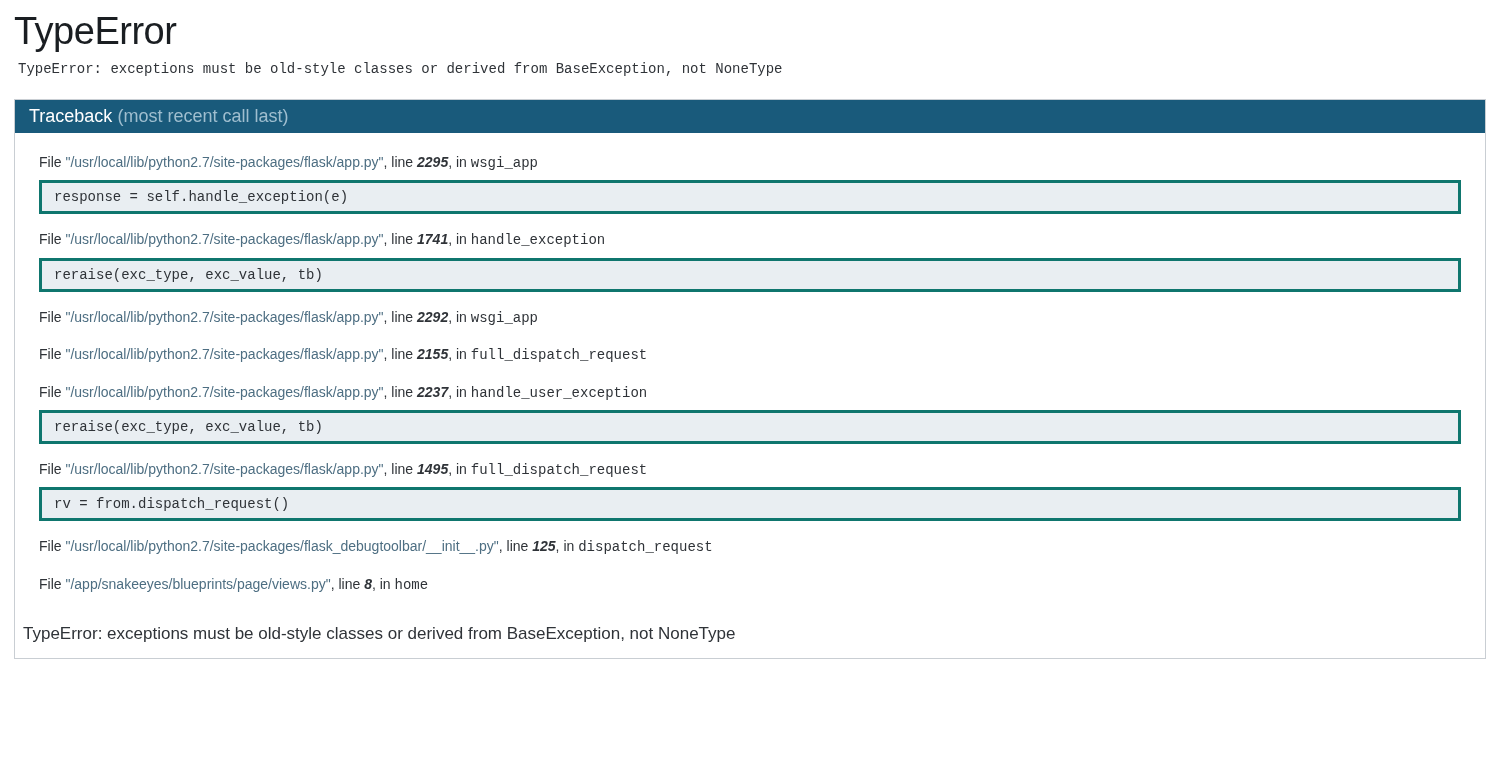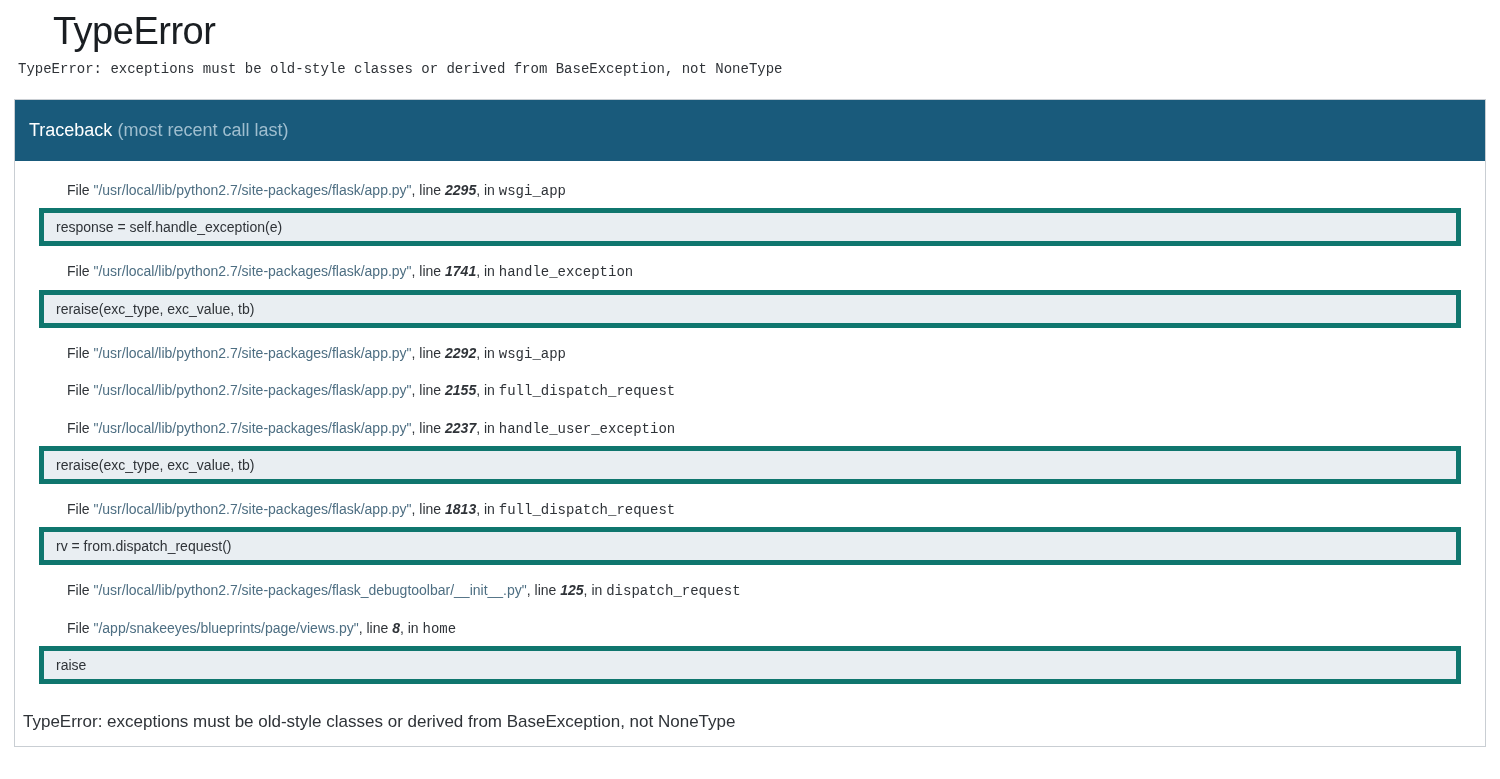--- a/index.html
+++ b/index.html
@@ -12,54 +12,52 @@
       background: #ffffff;
       color: #2f3338;
       padding: 10px 14px 20px 14px;
     }
     h1.error-title {
       font-size: 38px;
       font-weight: 400;
       color: #1a1e22;
       margin-bottom: 8px;
       letter-spacing: -0.5px;
-      margin-left: 39px;
     }
     .error-message {
       font-family: Consolas, 'Courier New', monospace;
       font-size: 14px;
       color: #2f3338;
       margin-bottom: 22px;
       padding-left: 4px;
     }
     .traceback-container {
       border: 1px solid #c9ced3;
     }
     .traceback-header {
       background: #195a7b;
       color: #ffffff;
-      padding: 20px 14px;
+      padding: 6px 14px;
       font-size: 18px;
       font-weight: 400;
     }
     .traceback-header .muted {
       color: #9fbecf;
     }
     .frames {
       padding: 18px 24px 8px 24px;
     }
     .frame {
       margin-bottom: 14px;
     }
     .frame-header {
       font-size: 14px;
       color: #2f3338;
       margin-bottom: 6px;
       line-height: 1.6;
-      margin-left: 28px;
     }
     .frame-header .file-label {
       color: #2f3338;
     }
     .frame-header .file-path {
       color: #4d6e82;
       font-family: 'Segoe UI', sans-serif;
     }
     .frame-header .line-label {
       color: #2f3338;
@@ -71,23 +69,23 @@
     }
     .frame-header .in-label {
       color: #2f3338;
     }
     .frame-header .func {
       font-family: Consolas, 'Courier New', monospace;
       color: #2f3338;
     }
     .frame-code {
       background: #e9eef2;
-      border: 5px solid #0f766e;
+      border: 3px solid #0f766e;
       padding: 6px 12px;
-      font-family: Liberation Sans, sans-serif;
+      font-family: Liberation Mono, monospace;
       font-size: 14px;
       color: #2f3338;
       cursor: pointer;
     }
     .bottom-error {
       font-size: 17px;
       color: #2f3338;
       padding: 6px 8px 14px 8px;
       font-family: 'Segoe UI', 'Trebuchet MS', sans-serif;
     }
@@ -116,25 +114,24 @@
         <div class="frame-header"><span class="file-label">File</span> <span class="file-path">"/usr/local/lib/python2.7/site-packages/flask/app.py"</span>, <span class="line-label">line</span> <span class="line-no">2292</span>, <span class="in-label">in</span> <span class="func">wsgi_app</span></div>
       </div>
       <div class="frame">
         <div class="frame-header"><span class="file-label">File</span> <span class="file-path">"/usr/local/lib/python2.7/site-packages/flask/app.py"</span>, <span class="line-label">line</span> <span class="line-no">2155</span>, <span class="in-label">in</span> <span class="func">full_dispatch_request</span></div>
       </div>
       <div class="frame">
         <div class="frame-header"><span class="file-label">File</span> <span class="file-path">"/usr/local/lib/python2.7/site-packages/flask/app.py"</span>, <span class="line-label">line</span> <span class="line-no">2237</span>, <span class="in-label">in</span> <span class="func">handle_user_exception</span></div>
         <div class="frame-code">reraise(exc_type, exc_value, tb)</div>
       </div>
       <div class="frame">
-        <div class="frame-header"><span class="file-label">File</span> <span class="file-path">"/usr/local/lib/python2.7/site-packages/flask/app.py"</span>, <span class="line-label">line</span> <span class="line-no">1813</span>, <span class="in-label">in</span> <span class="func">full_dispatch_request</span></div>
+        <div class="frame-header"><span class="file-label">File</span> <span class="file-path">"/usr/local/lib/python2.7/site-packages/flask/app.py"</span>, <span class="line-label">line</span> <span class="line-no">1495</span>, <span class="in-label">in</span> <span class="func">full_dispatch_request</span></div>
         <div class="frame-code">rv = from.dispatch_request()</div>
       </div>
       <div class="frame">
         <div class="frame-header"><span class="file-label">File</span> <span class="file-path">"/usr/local/lib/python2.7/site-packages/flask_debugtoolbar/__init__.py"</span>, <span class="line-label">line</span> <span class="line-no">125</span>, <span class="in-label">in</span> <span class="func">dispatch_request</span></div>
       </div>
       <div class="frame">
         <div class="frame-header"><span class="file-label">File</span> <span class="file-path">"/app/snakeeyes/blueprints/page/views.py"</span>, <span class="line-label">line</span> <span class="line-no">8</span>, <span class="in-label">in</span> <span class="func">home</span></div>
-        <div class="frame-code">raise</div>
       </div>
     </div>
   <div class="bottom-error">TypeError: exceptions must be old-style classes or derived from BaseException, not NoneType</div>
 </div>
 
 </body></html>

